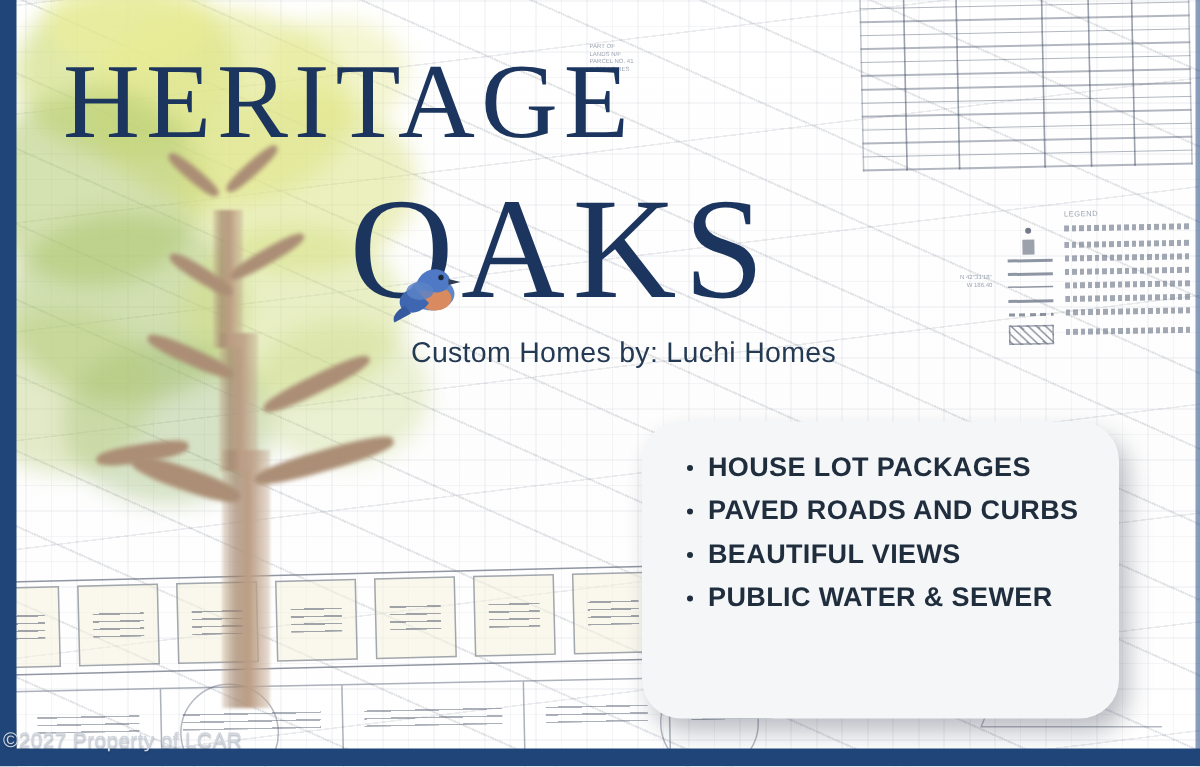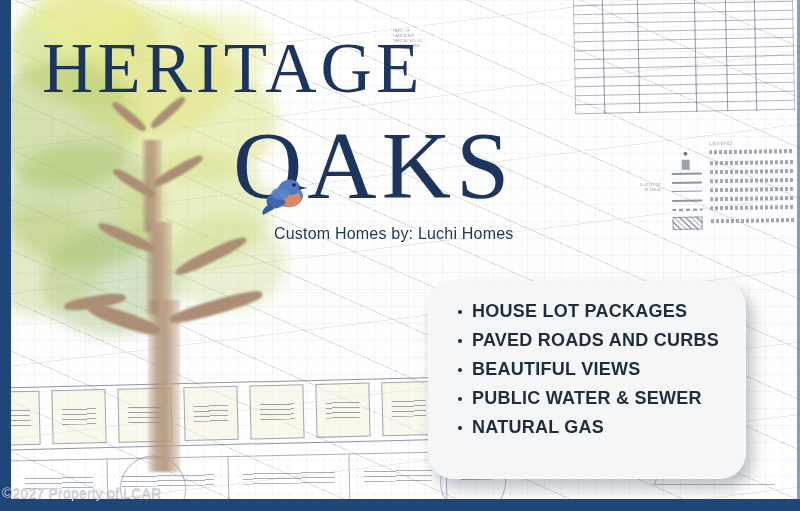--- a/index.html
+++ b/index.html
@@ -136,21 +136,21 @@
     color:#1c355e;font-weight:400;
   }
   .oaks{
     position:absolute;left:233px;top:118px;
     font-family:"Liberation Serif",serif;
     font-size:96px;line-height:96px;letter-spacing:5px;
     color:#1c355e;font-weight:400;
   }
   .subtitle{
     position:absolute;left:274px;top:225px;
-    font-size:16px;color:#243a52;letter-spacing:.2px;
+    font-size:19px;color:#243a52;letter-spacing:.2px;
     font-family:"Liberation Sans",sans-serif;
   }
 
   
   .bird{position:absolute;left:258px;top:166px;width:54px;height:50px;}
 
   
   .features-card{
     position:absolute;left:428px;top:281px;width:318px;height:198px;
     background:#f4f6f8;border-radius:26px;
@@ -324,21 +324,20 @@
 
     <div class="subtitle">Custom Homes by: Luchi Homes</div>
   </div>
 
   <div class="features-card">
     <ul class="features-list">
       <li>HOUSE LOT PACKAGES</li>
       <li>PAVED ROADS AND CURBS</li>
       <li>BEAUTIFUL VIEWS</li>
       <li>PUBLIC WATER &amp; SEWER</li>
-      <li>NATURAL GAS</li>
     </ul>
   </div>
 
   <div class="bar-left"></div>
   <div class="bar-right"></div>
   <div class="bar-bottom"></div>
   <div class="watermark">©2027 Property of LCAR</div>
 
 </div>
 

